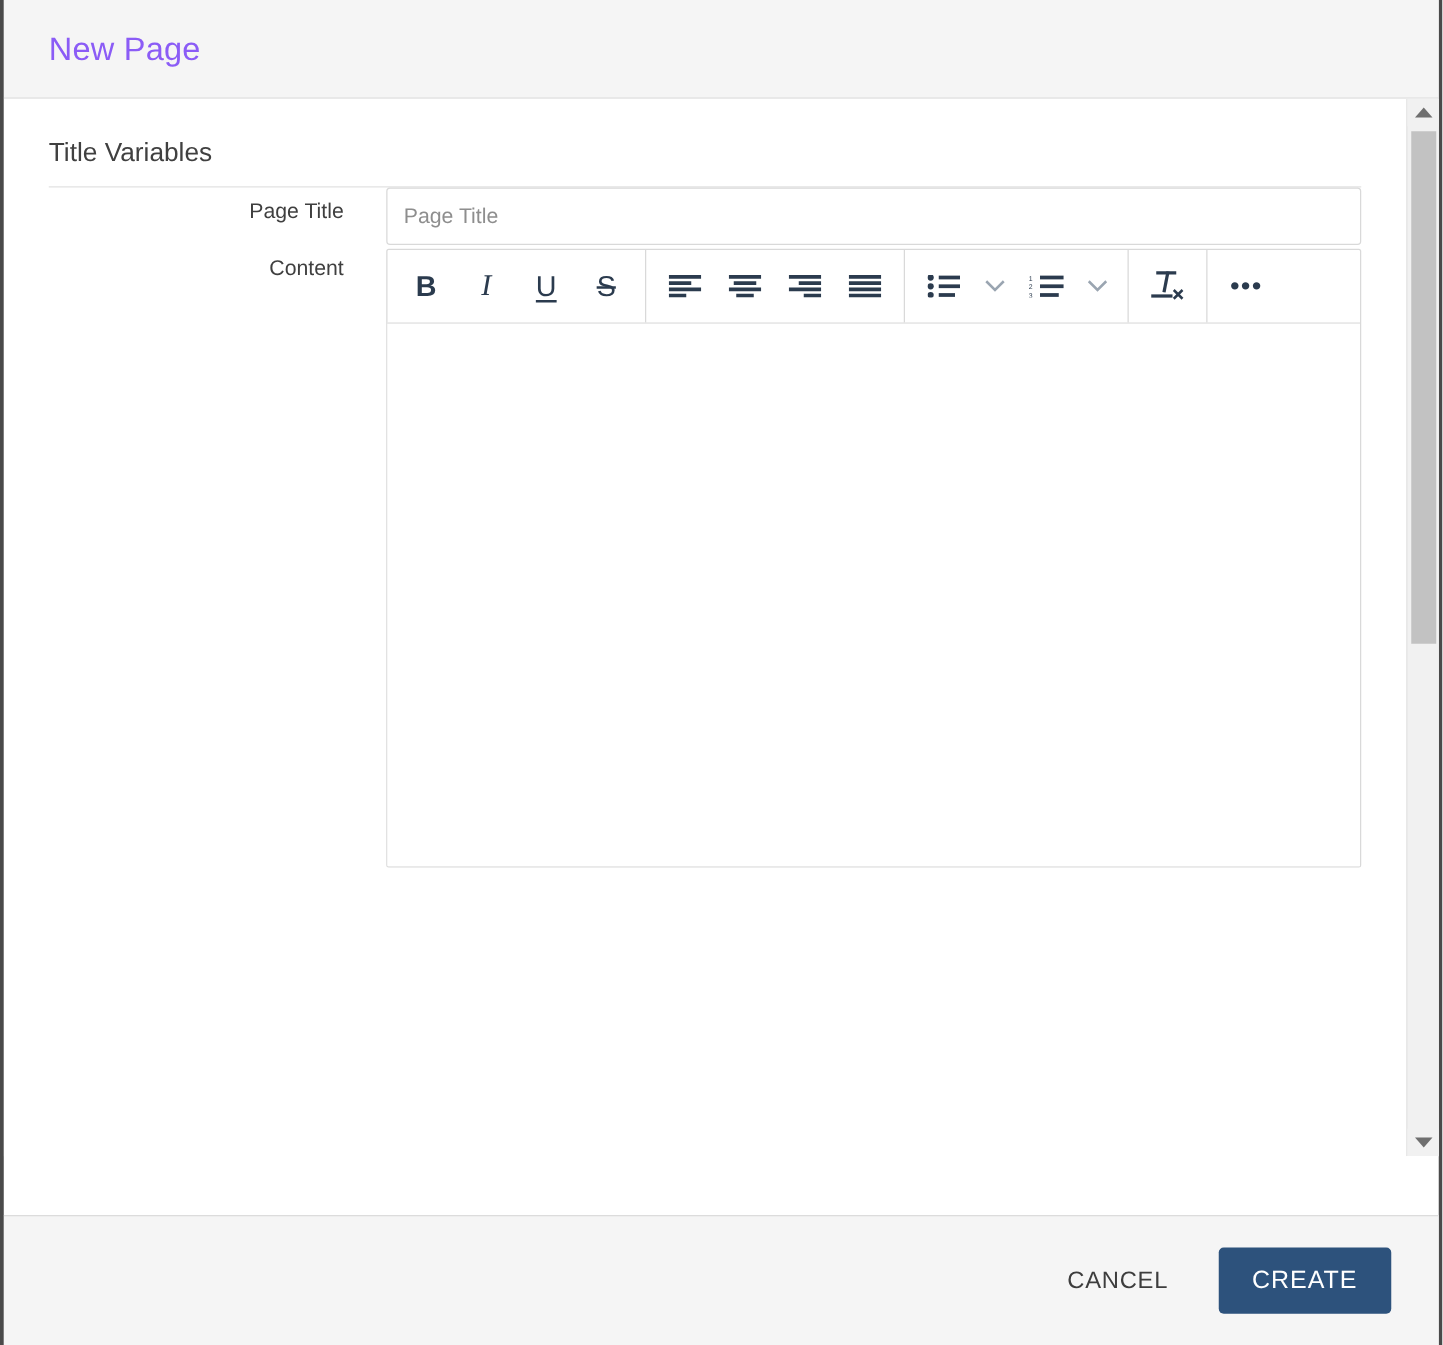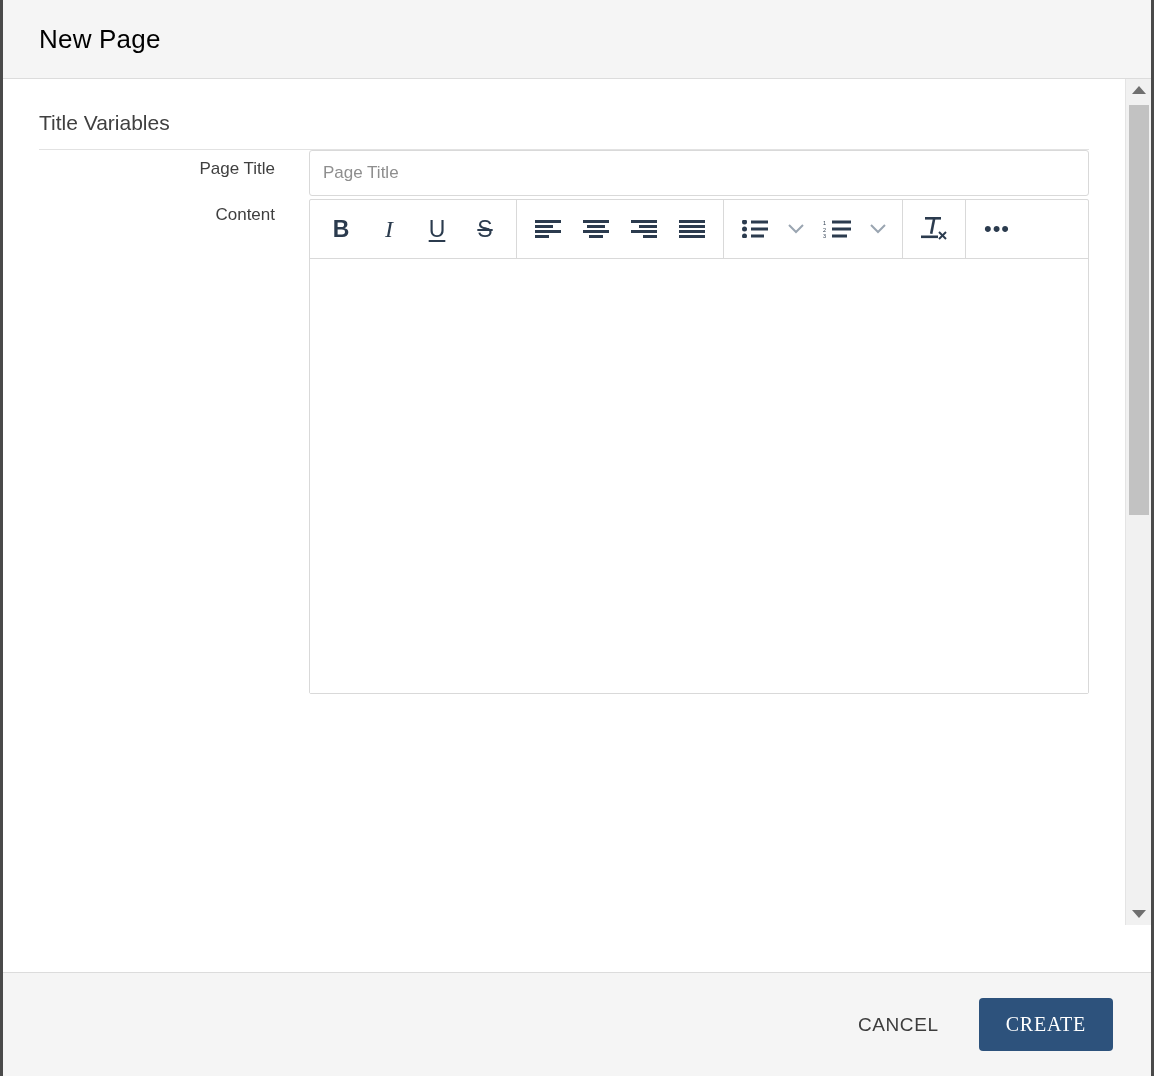--- a/index.html
+++ b/index.html
@@ -35,21 +35,21 @@
     min-height: 79px;
     background: #f5f5f5;
     border-bottom: 1px solid #dcdcdc;
     display: flex;
     align-items: center;
     padding-left: 36px;
     box-sizing: border-box;
   }
   .dialog-title {
     font-size: 26px;
-    color: #000000;
+    color: #8b5cf6;
     font-weight: 400;
     letter-spacing: 0.2px;
   }
 
   
   .dialog-body {
     position: relative;
     flex: 1;
     background: #ffffff;
     overflow: hidden;
@@ -252,21 +252,21 @@
     letter-spacing: 0.6px;
     color: #3d3d3d;
     padding: 12px 18px;
     margin-right: 22px;
     cursor: pointer;
   }
   .btn-create {
     background: #2d527c;
     border: none;
     border-radius: 4px;
-    font-family: Liberation Serif, serif;
+    font-family: Liberation Sans, sans-serif;
     font-size: 20px;
     letter-spacing: 0.8px;
     color: #ffffff;
     font-weight: 500;
     padding: 15px 27px;
     cursor: pointer;
   }
 </style>
 </head>
 <body>

